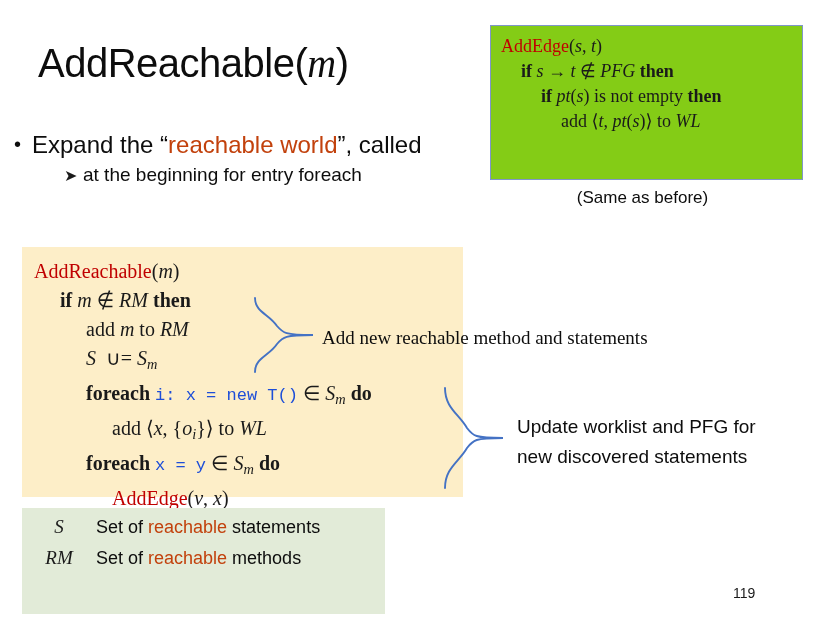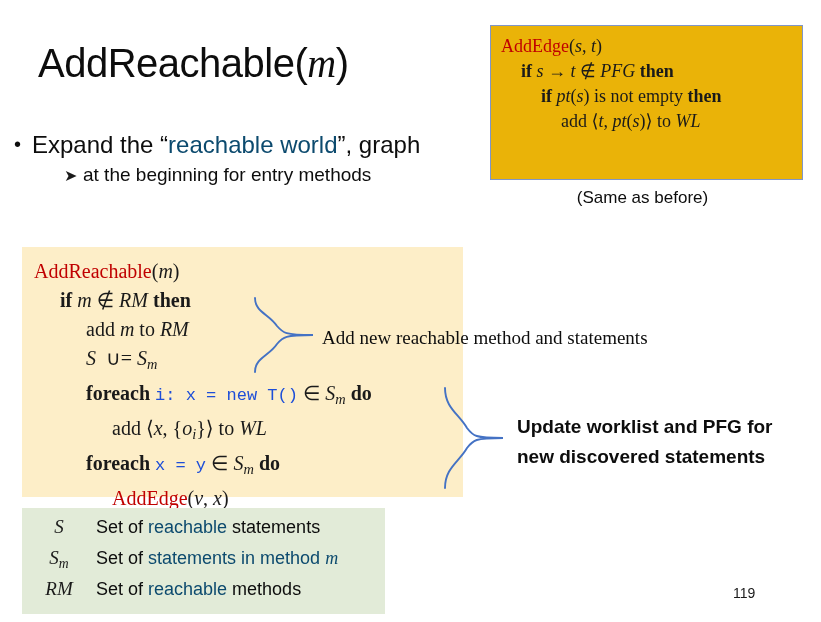--- a/index.html
+++ b/index.html
@@ -48,28 +48,28 @@
     white-space:nowrap;
     margin-left:50px;
     color:#0d0d0d;
   }
   .b2 .arrowglyph{
     display:inline-block;
     width:19px;
     color:#1a1a1a;
     font-size:16px;
   }
-  .red{ color:#0c4a6e; }
+  .red{ color:#c2410c; }
 
   
   #addedge-box{
     left:490px; top:25px;
     width:313px; height:155px;
     border:1.5px solid #8096c8;
-    background:#eab308;
+    background:#84cc16;
     box-sizing:border-box;
   }
   .code{
     font-family:"Liberation Serif", serif;
     color:#1a1a1a;
   }
   #addedge-box .ln{
     font-size:18px;
     line-height:25px;
     white-space:nowrap;
@@ -118,21 +118,20 @@
     white-space:nowrap;
     color:#0d0d0d;
     font-family:Liberation Serif, serif;
   }
   #anno2{
     left:517px; top:412px;
     font-size:19px;
     line-height:30px;
     width:290px;
     color:#0d0d0d;
-    font-weight:bold;
   }
 
   
   #legend{
     left:22px; top:508px;
     width:363px; height:106px;
     background:#e2ebd8;
     box-sizing:border-box;
     padding-top:8px;
   }
@@ -170,24 +169,24 @@
 </style>
 </head>
 <body>
 
 <div class="abs" id="title">
   <span>AddReachable(</span><span class="mvar">m</span><span>)</span>
 </div>
 
 <div class="abs" id="bullets">
   <div class="b1">
-    <span class="dot">•</span><span>Expand the “</span><span class="red">reachable world</span><span>”, graph</span>
+    <span class="dot">•</span><span>Expand the “</span><span class="red">reachable world</span><span>”, called</span>
   </div>
   <div class="b2">
-    <span class="arrowglyph">➤</span><span>at the beginning for entry methods</span>
+    <span class="arrowglyph">➤</span><span>at the beginning for entry foreach</span>
   </div>
 </div>
 
 <div class="abs code" id="addedge-box">
   <div style="padding-top:8px;" id="addedge-lines">
       <div class="ln" style="padding-left: 0px;"><span class="proc">AddEdge</span><span>(</span><span class="it">s</span><span>, </span><span class="it">t</span><span>)</span></div>
       <div class="ln" style="padding-left: 20px;"><span class="kw">if</span><span> </span><span class="it">s</span><span> → </span><span class="it">t</span><span> ∉ </span><span class="it">PFG</span><span> </span><span class="kw">then</span></div>
       <div class="ln" style="padding-left: 40px;"><span class="kw">if</span><span> </span><span class="it">pt</span><span>(</span><span class="it">s</span><span>) is not empty </span><span class="kw">then</span></div>
       <div class="ln" style="padding-left: 60px;"><span>add ⟨</span><span class="it">t</span><span>, </span><span class="it">pt</span><span>(</span><span class="it">s</span><span>)⟩ to </span><span class="it">WL</span></div>
     </div>
@@ -223,22 +222,18 @@
   <div>Update worklist and PFG for</div>
   <div>new discovered statements</div>
 </div>
 
 <div class="abs" id="legend">
     <div class="row">
       <div class="sym">S</div>
       <div class="desc">Set of <span class="red">reachable</span> statements</div>
     </div>
     <div class="row">
-      <div class="sym">S<span class="sub">m</span></div>
-      <div class="desc">Set of <span class="red">statements in method</span> <span class="mi red">m</span></div>
-    </div>
-    <div class="row">
       <div class="sym">RM</div>
       <div class="desc">Set of <span class="red">reachable</span> methods</div>
     </div>
   </div>
 
 <div class="abs" id="pagenum">119</div>
 
 </body></html>

